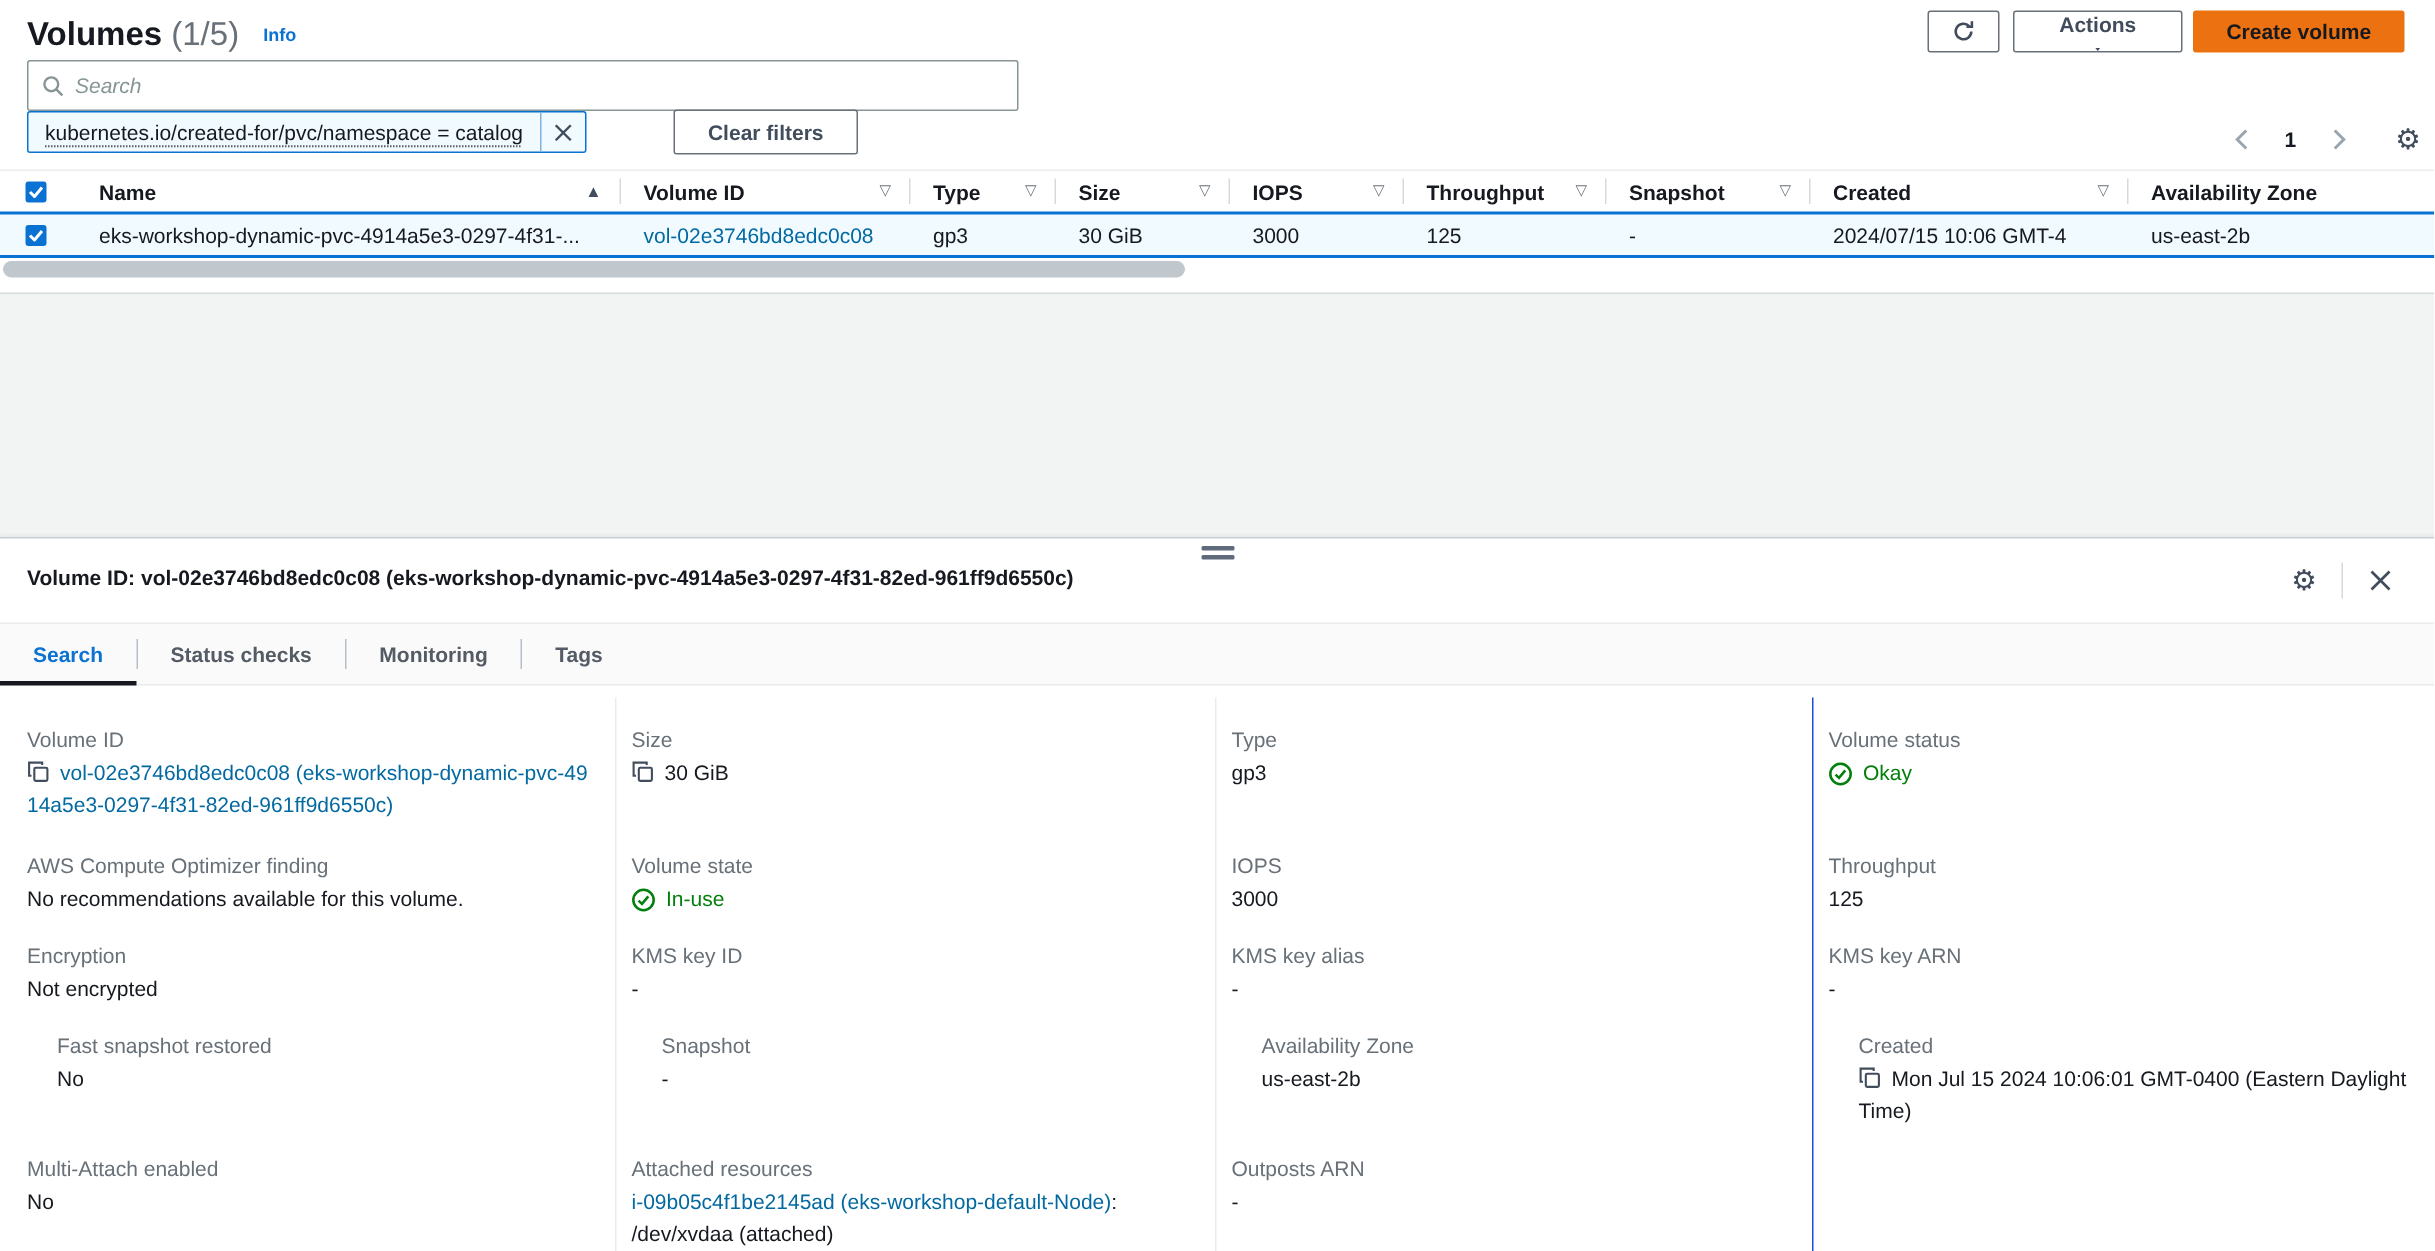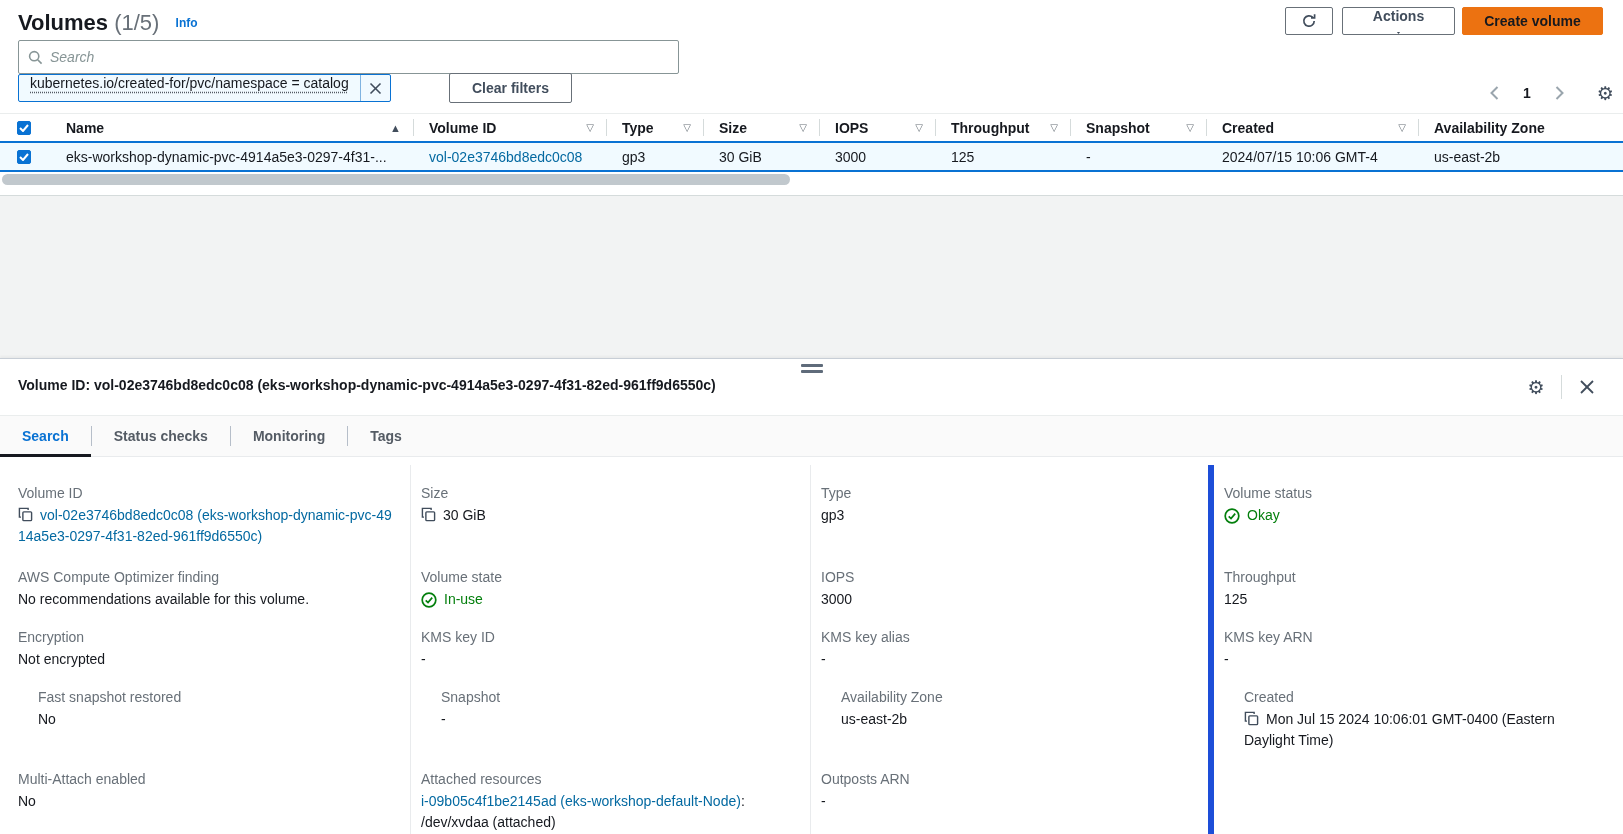--- a/index.html
+++ b/index.html
@@ -18,21 +18,21 @@
   .btn-refresh { left:1285px; width:48px; }
   .btn-actions { left:1342px; width:113px;flex-direction:column; }
   .btn-create  { left:1462px; width:141px; background:#ec7211; border-color:#ec7211; color:#16191f; }
   
   .search-box { position:absolute; left:18px; top:40px; width:661px; height:34px;
     border:1px solid #879596; border-radius:2px; background:#fff; display:flex; align-items:center; padding:0 9px; gap:7px; }
   .search-box input { border:none; outline:none; flex:1; font:inherit; color:#16191f; background:transparent; }
   .search-box input::placeholder { color:#879596; font-style:italic; }
   .token { position:absolute; left:18px; top:74px; height:28px; display:inline-flex; align-items:stretch;
     border:1px solid #0972d3; background:#f1faff; border-radius:2px; }
-  .token-text { display:flex; align-items:flex-start; padding:0 11px; }
+  .token-text { display:flex; align-items:center; padding:0 11px; }
   .token-text span { text-decoration:underline dotted #545b64; text-underline-offset:4px; }
   .token-x { width:30px; display:flex; align-items:center; justify-content:center; border-left:1px solid #7fb3e0; cursor:pointer; }
   .btn-clear { position:absolute; left:449px; top:73px; width:123px; height:30px; display:flex; align-items:center; justify-content:center;
     border:1px solid #687078; border-radius:2px; background:#fff; font-weight:700; color:#414d5c; cursor:pointer; }
   
   .pager { position:absolute; top:80px; left:1482px; height:26px; display:flex; align-items:center; gap:17px; }
   .pager .pg { font-weight:700; color:#16191f; }
   .pager-gear { margin-left:8px; font-size:19px; color:#414d5c; line-height:1; cursor:pointer; }
   
   .table { position:absolute; top:113px; left:0; right:0; }
@@ -71,21 +71,21 @@
   .tab { display:flex; align-items:center; padding:0 22px; font-weight:700; color:#545b64; position:relative; cursor:pointer; white-space:nowrap; }
   .tab.active { color:#0972d3; }
   .tab.active::after { content:''; position:absolute; left:0; right:0; bottom:-1px; height:3px; background:#16191f; }
   .tab-sep { width:1px; background:#b6bec9; margin:10px 0; }
   
   .details { position:absolute; top:106px; left:0; right:0; bottom:0; }
   .dcol { position:absolute; top:0; bottom:0; }
   .dcol1 { left:0; width:410px; }
   .dcol2 { left:410px; width:400px; border-left:1px solid #e9ebed; }
   .dcol3 { left:810px; width:398px; border-left:1px solid #e9ebed; }
-  .dcol4 { left:1208px; right:0; border-left:6px solid #1d4ed8; }
+  .dcol4 { left:1208px; right:0; border-left:1px solid #1d4ed8; }
   .field { padding:18px 16px 0 10px; }
   .dcol1 .field { padding-left:18px; }
   .r1{height:84px;} .r2{height:60px;} .r3{height:60px;} .r4{height:82px;margin-left:20px;}
   .lbl { color:#687078; line-height:20px; }
   .val { color:#16191f; line-height:21px; margin-top:2px; }
   .val.breakall { word-break:break-all; }
   .copy-ic { vertical-align:-2px; margin-right:7px; cursor:pointer; }
   .status { display:flex; align-items:center; gap:7px; color:#037f0c; }
   svg { display:block; }
   .inline-svg { display:inline; }

